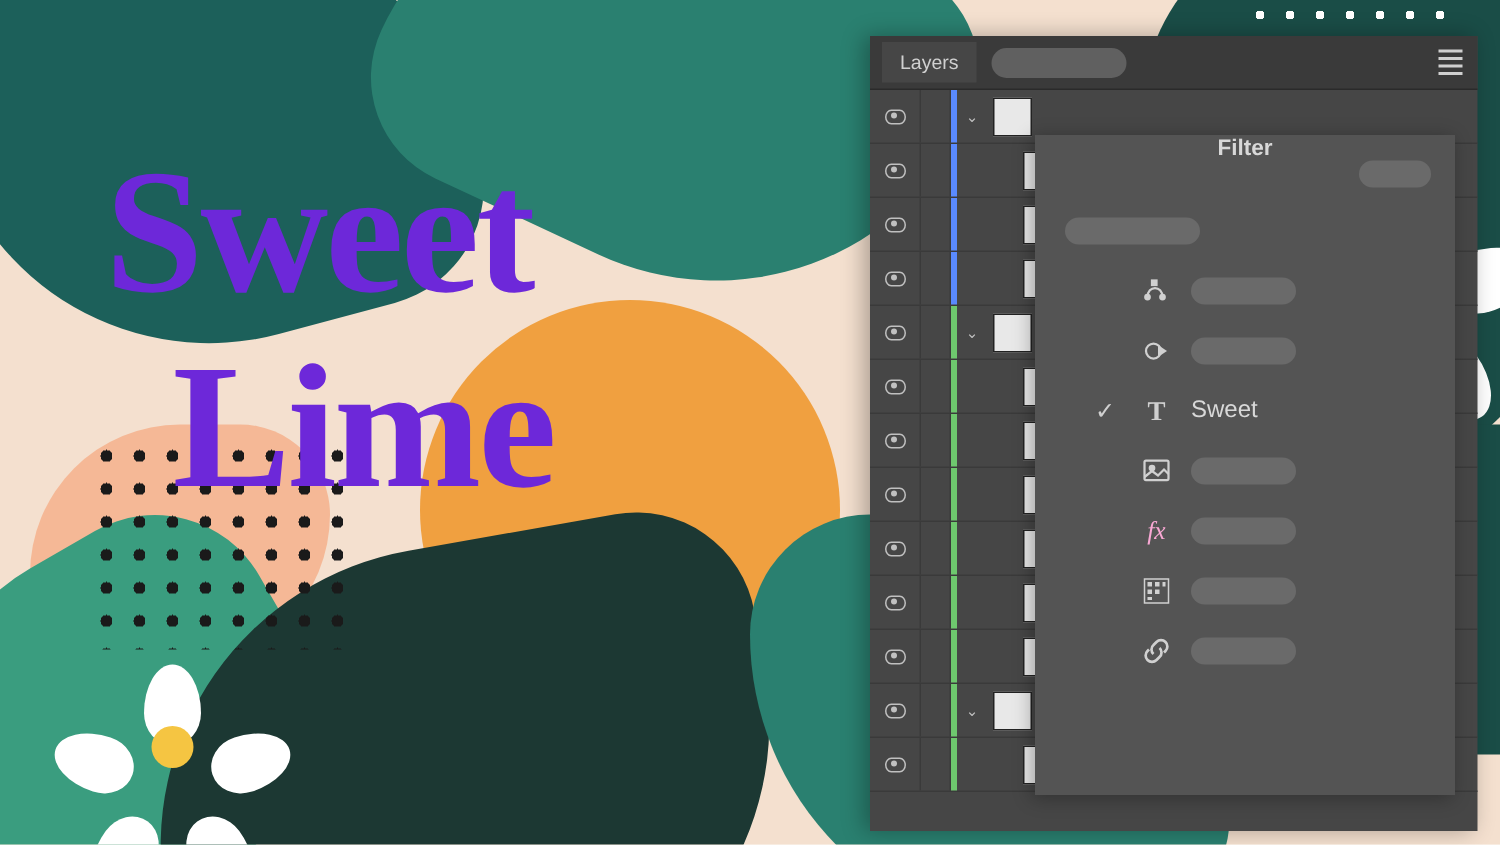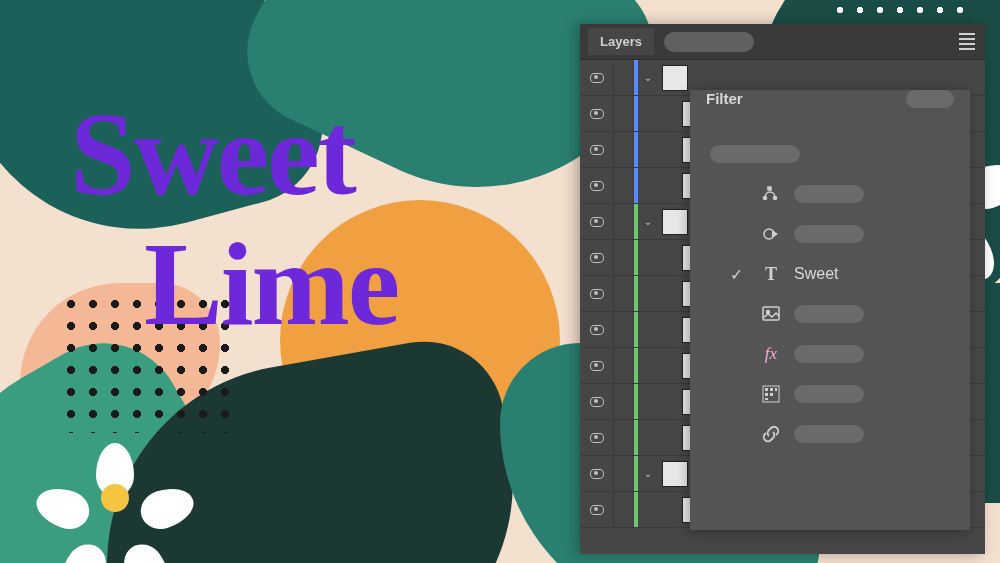--- a/index.html
+++ b/index.html
@@ -40,21 +40,21 @@
     .flower .center::after { content: ""; position: absolute; inset: -4px; border-radius: 50%; background: radial-gradient(circle, #f5c542 40%, transparent 40%); }
     .f1 { bottom: 10px; left: 60px; }
     .f2 { top: 120px; right: 10px; transform: scale(1.1); }
     
     
     .title { position: absolute; top: 90px; left: 70px; font-family: Didot, "Bodoni MT", Georgia, serif; font-weight: 600; font-size: 118px; line-height: 1.1; color: #6d28d9; letter-spacing: -2px; }
     
     
     .panel { position: absolute; top: 24px; left: 580px; width: 405px; height: 530px; background: #464646; color: #d0d0d0; font-size: 13px; box-shadow: -4px 0 14px rgba(0,0,0,0.3); }
     .panel-header { height: 36px; display: flex; align-items: center; padding: 0 8px; background: #3a3a3a; border-bottom: 1px solid #2a2a2a; }
-    .panel-tab { padding: 6px 12px; font-weight: 700; background: #464646; }
+    .panel-tab { padding: 6px 12px; font-weight: 400; background: #464646; }
     .panel-tab-inactive { width: 90px; height: 20px; background: #606060; border-radius: 10px; margin-left: 10px; }
     .panel-menu { margin-left: auto; width: 20px; display: flex; flex-direction: column; gap: 3px; align-items: center; cursor: pointer; }
     .panel-menu span { width: 16px; height: 2px; background: #d0d0d0; }
     
     .search-row { display: flex; align-items: center; padding: 10px 10px; gap: 8px; }
     .search-box { flex: 1; height: 32px; background: #363636; border: 1px solid #2a2a2a; border-radius: 4px; display: flex; align-items: center; padding: 0 10px; gap: 8px; color: #b0b0b0; }
     .search-icon { width: 14px; height: 14px; }
     .filter-btn { width: 22px; height: 22px; display: flex; align-items: center; justify-content: center; cursor: pointer; }
     
     .layers-list { padding: 0; }
@@ -65,21 +65,21 @@
     .lock-col { width: 20px; border-right: 1px solid #3a3a3a; height: 100%; }
     .color-bar { width: 4px; height: 100%; }
     .blue { background: #5a8aff; }
     .green { background: #6ec86e; }
     .chevron { width: 16px; display: flex; justify-content: center; font-size: 10px; color: #c0c0c0; margin: 0 2px; cursor: pointer; }
     .thumb { width: 26px; height: 26px; background: #e8e8e8; border: 1px solid #222; margin-left: 4px; }
     .indent { width: 20px; }
     
     
     .popup { position: absolute; top: 90px; left: 690px; width: 280px; height: 440px; background: #545454; color: #d8d8d8; box-shadow: -2px 2px 12px rgba(0,0,0,0.3); }
-    .popup-header { height: 40px; display: flex; padding: 0 16px; font-weight: 600; font-size: 15px; }
+    .popup-header { height: 40px; display: flex; align-items: center; padding: 0 16px; font-weight: 600; font-size: 15px; flex-direction: column; }
     .popup-toggle { margin-left: auto; width: 48px; height: 18px; background: #6a6a6a; border-radius: 9px; }
     .popup-body { padding: 4px 14px; }
     .popup-row { height: 40px; display: flex; align-items: center; gap: 12px; padding-left: 26px; }
     .popup-row.first { padding-left: 6px; }
     .check { width: 18px; color: #d0d0d0; }
     .type-icon { width: 22px; display: flex; justify-content: center; }
     .pill { width: 70px; height: 18px; background: #6a6a6a; border-radius: 9px; }
     .pill-wide { width: 90px; }
     
     svg { display: block; }
@@ -113,21 +113,21 @@
     <div class="petal" style="transform: rotate(0deg) translateY(-28px);"></div>
     <div class="petal" style="transform: rotate(72deg) translateY(-28px);"></div>
     <div class="petal" style="transform: rotate(144deg) translateY(-28px);"></div>
     <div class="petal" style="transform: rotate(216deg) translateY(-28px);"></div>
     <div class="petal" style="transform: rotate(288deg) translateY(-28px);"></div>
     <div class="center"></div>
   </div>
 
   <div class="title">
     <div>Sweet</div>
-    <div style="margin-left: 74px;">Lime</div>
+    <div style="margin-left: 45px;">Lime</div>
   </div>
 </div>
 
 <div class="panel">
   <div class="panel-header">
     <div class="panel-tab">Layers</div>
     <div class="panel-tab-inactive"></div>
     <div class="panel-menu">
       <span></span>
         <span></span>

